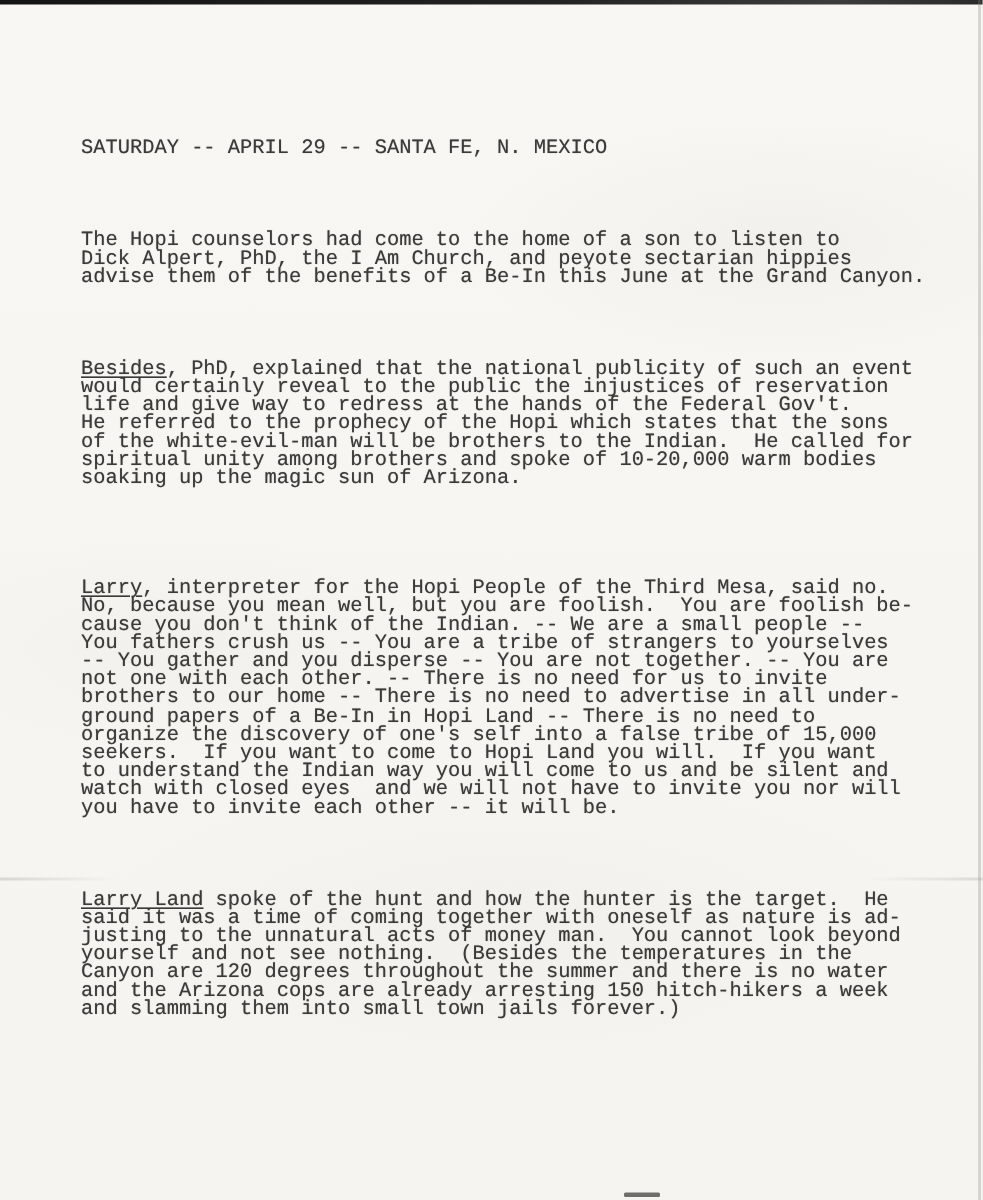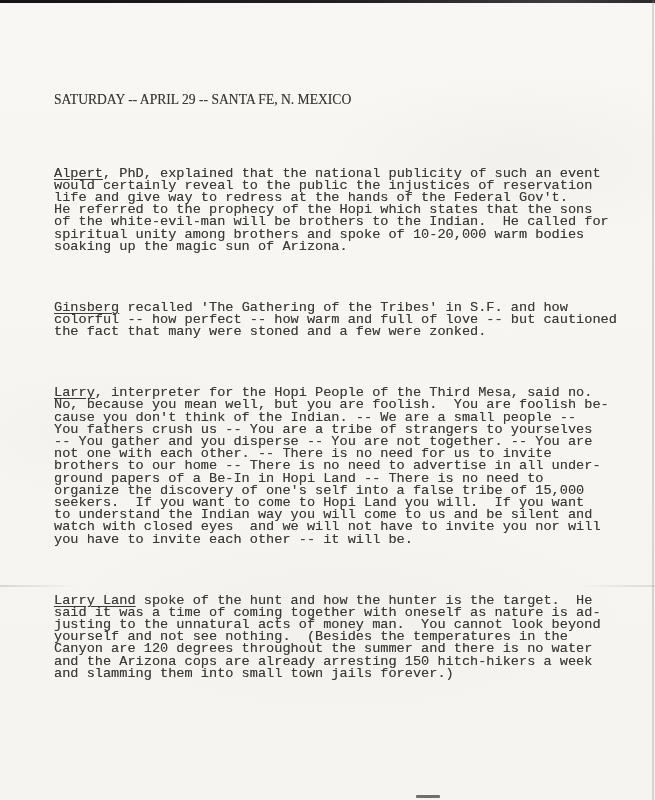--- a/index.html
+++ b/index.html
@@ -58,51 +58,50 @@
     color: #3b3a38;
     white-space: pre;
     text-shadow: 0 0 0.6px rgba(55, 54, 50, 0.55);
     letter-spacing: 0px;
   }
   .para {
     margin: 12.2px 0 0 0;
   }
   .dateline {
     margin: 0;
-    font-family: Liberation Serif, serif;
   }
   .lead {
     text-decoration: underline;
     text-underline-offset: 2px;
   }
 </style>
 </head>
 <body>
 
 <div class="page">
   <div class="top-edge"></div>
   <div class="right-edge"></div>
   <div class="fold-streak"></div>
   <div class="bottom-mark"></div>
 
   <div class="content">
     <div class="dateline">SATURDAY -- APRIL 29 -- SANTA FE, N. MEXICO</div>
 
+    <div class="para"><span class="lead"></span><span>The Hopi counselors had come to the home of a son to listen to
+Dick Alpert, PhD, the I Am Church, and peyote sectarian hippies
+advise them of the benefits of a Be-In this June at the Grand Canyon.</span></div>
 
-    <div class="para"><span class="lead">Alpert</span><span>, PhD, explained that the national publicity of such an event
+    <div class="para"><span class="lead">Besides</span><span>, PhD, explained that the national publicity of such an event
 would certainly reveal to the public the injustices of reservation
 life and give way to redress at the hands of the Federal Gov't.
 He referred to the prophecy of the Hopi which states that the sons
 of the white-evil-man will be brothers to the Indian.  He called for
 spiritual unity among brothers and spoke of 10-20,000 warm bodies
 soaking up the magic sun of Arizona.</span></div>
 
-    <div class="para"><span class="lead">Ginsberg</span><span> recalled 'The Gathering of the Tribes' in S.F. and how
-colorful -- how perfect -- how warm and full of love -- but cautioned
-the fact that many were stoned and a few were zonked.</span></div>
 
     <div class="para"><span class="lead">Larry</span><span>, interpreter for the Hopi People of the Third Mesa, said no.
 No, because you mean well, but you are foolish.  You are foolish be-
 cause you don't think of the Indian. -- We are a small people --
 You fathers crush us -- You are a tribe of strangers to yourselves
 -- You gather and you disperse -- You are not together. -- You are
 not one with each other. -- There is no need for us to invite
 brothers to our home -- There is no need to advertise in all under-
 ground papers of a Be-In in Hopi Land -- There is no need to
 organize the discovery of one's self into a false tribe of 15,000

